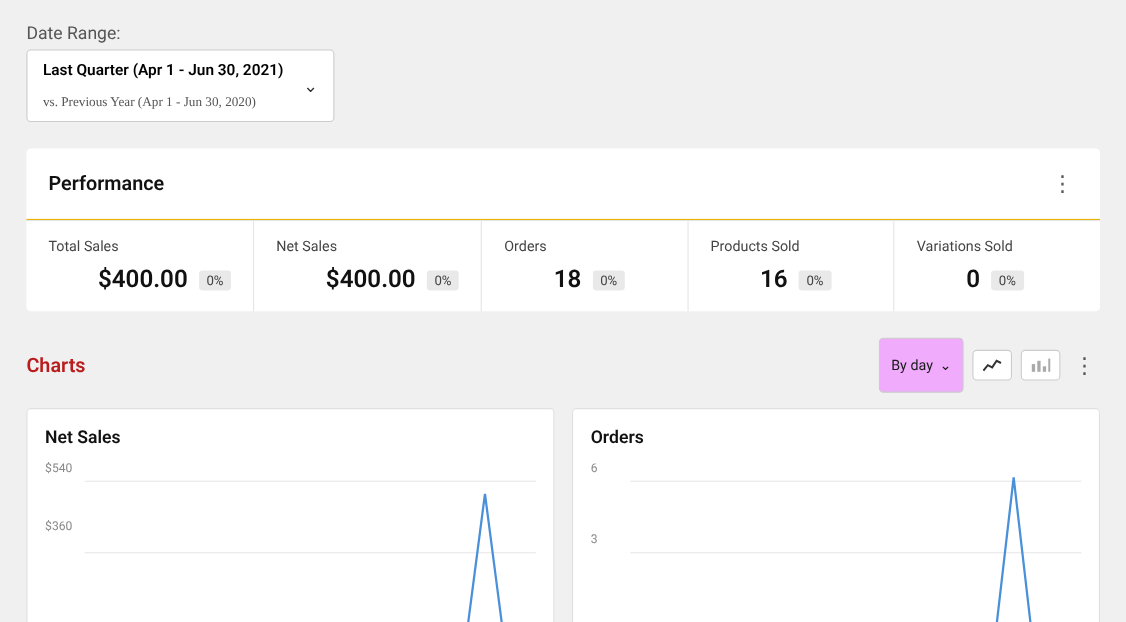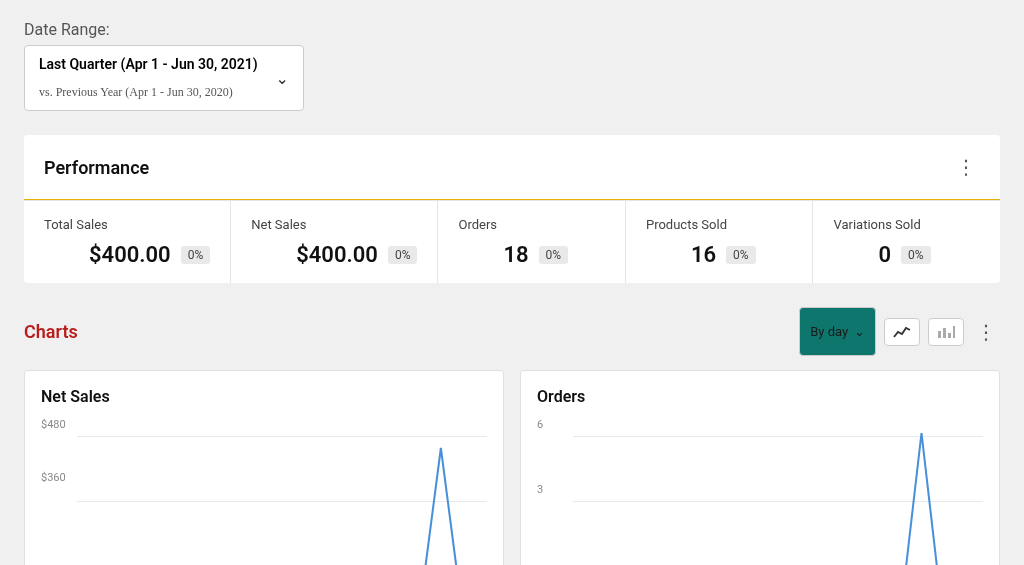--- a/index.html
+++ b/index.html
@@ -134,21 +134,21 @@
       color: #b91c1c;
     }
     .charts-controls {
       display: flex;
       align-items: center;
       gap: 8px;
     }
     .by-day-dropdown {
       display: flex;
       align-items: center;
-      background: #0f766e;
+      background: #f0abfc;
       border: 1px solid #ccc;
       border-radius: 4px;
       padding: 16px 10px;
       cursor: pointer;
       font-size: 13px;
       gap: 6px;
     }
     .chart-type-btn {
       background: #fff;
       border: 1px solid #ccc;
@@ -302,21 +302,21 @@
         </button>
         <span class="dots-menu">⋮</span>
       </div>
     </div>
 
     <div class="charts-row">
 
       <div class="chart-card">
         <div class="chart-card-title">Net Sales</div>
         <div class="chart-area">
-          <span class="chart-y-label" style="top:0px;">$480</span>
+          <span class="chart-y-label" style="top:0px;">$540</span>
           <div class="chart-grid-line" style="top:18px;"></div>
           <span class="chart-y-label" style="top:53px;">$360</span>
           <div class="chart-grid-line" style="top:83px;"></div>
           <svg class="chart-svg" viewBox="0 0 400 150" preserveAspectRatio="none">
             <polyline points="0,148 320,148 340,148 355,30 370,148 400,148" fill="none" stroke="#4a90d9" stroke-width="2"></polyline>
           </svg>
         </div>
       </div>
 
       <div class="chart-card">

